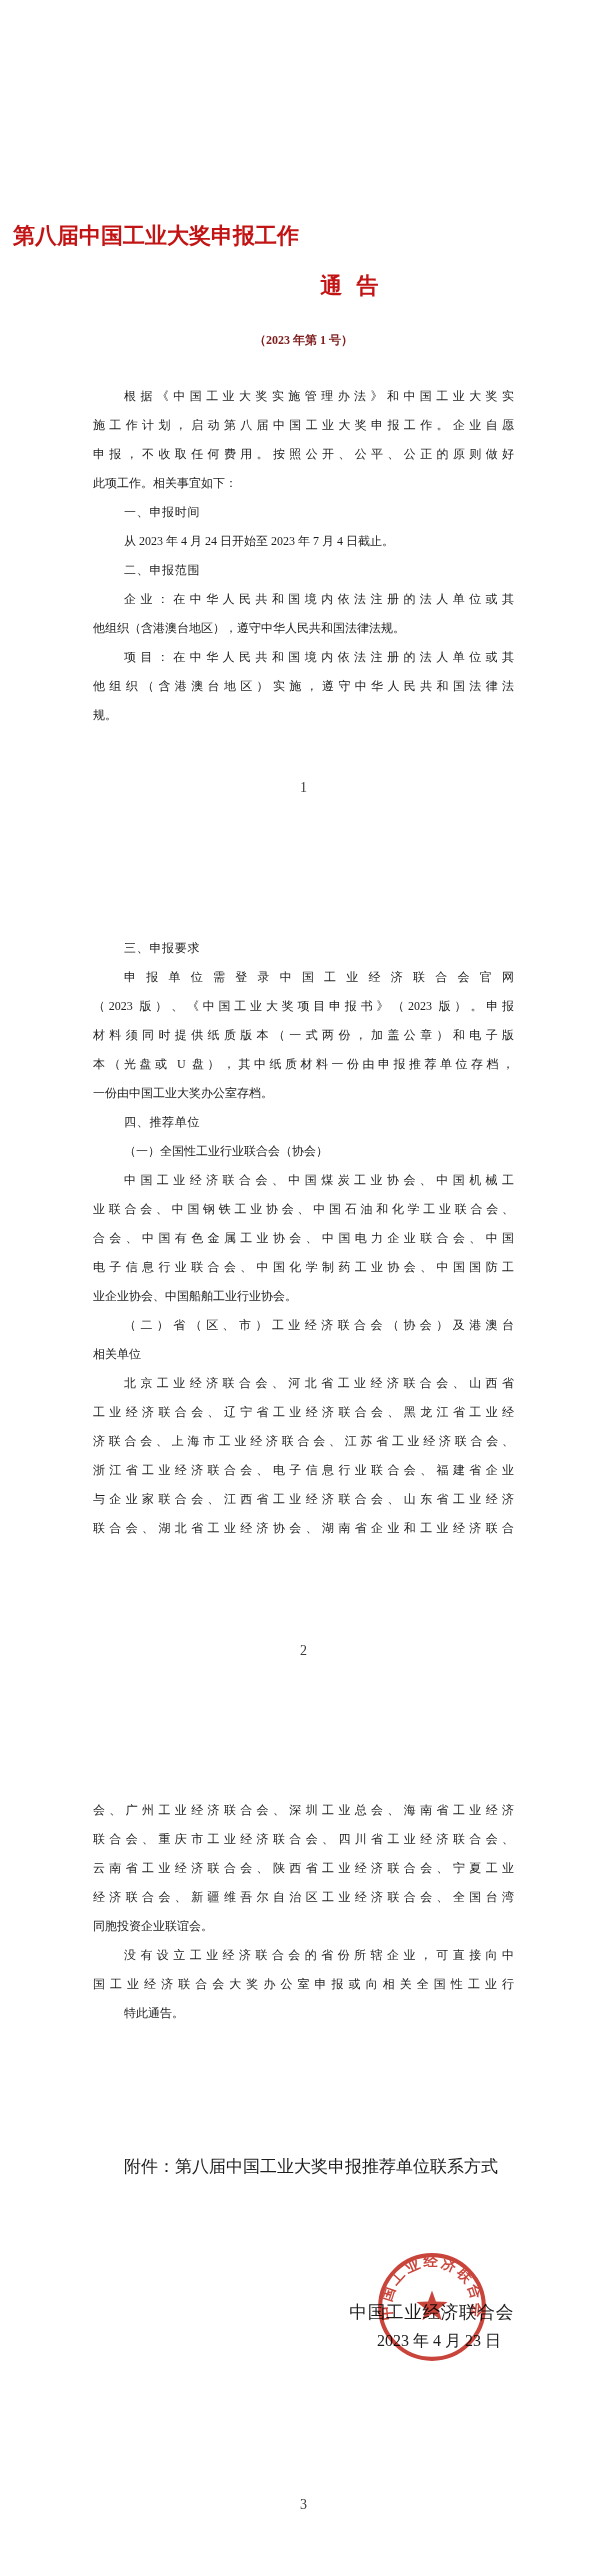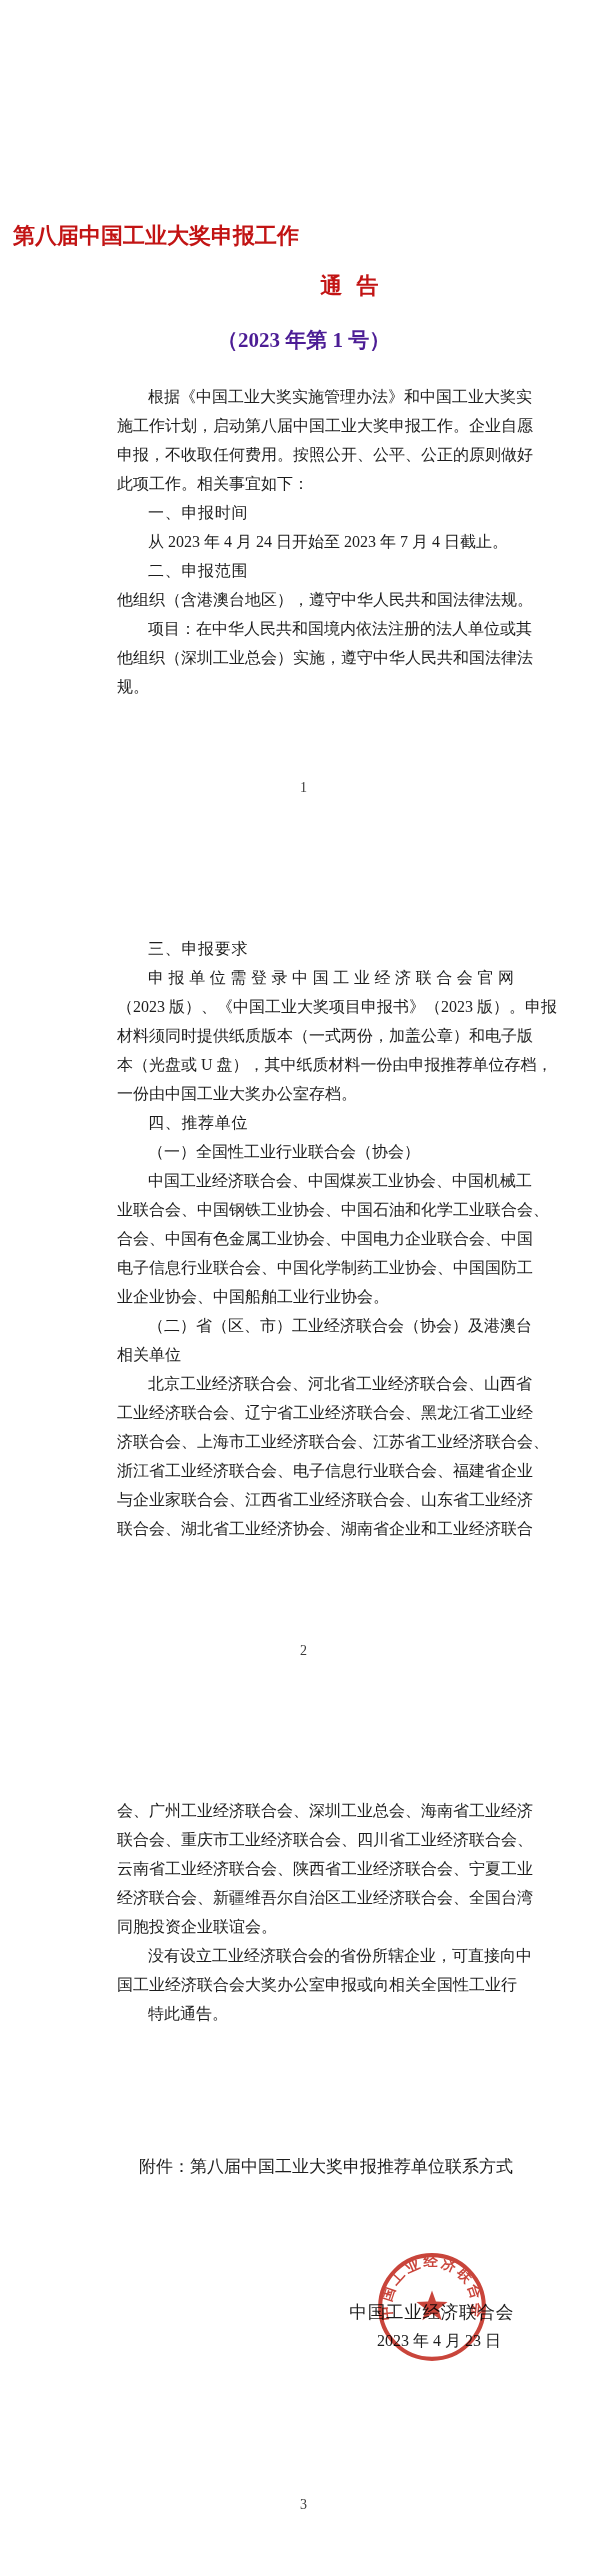--- a/index.html
+++ b/index.html
@@ -16,46 +16,46 @@
     text-align:left;font-size:22px;font-weight:700;color:#c21414;
   }
   .title2{
     top:270px;left:0;width:607px;height:32px;line-height:32px;
     text-align:center;font-size:22px;font-weight:700;color:#c21414;
     letter-spacing:4.4px;
     margin-left:48px;
   }
   .docno{
     top:329px;left:0;width:607px;height:23.5px;line-height:23.5px;
-    text-align:center;font-size:21px;font-weight:700;color:#4c1d95;
+    text-align:center;font-size:12px;font-weight:700;color:#7f1d1d;
   }
   
   .body{left:93px;width:421px;}
   .p1{top:382px;}
   .p2{top:934px;}
   .p3{top:1796px;}
   .ln{
-    height:29px;line-height:29px;font-size:16px;
+    height:29px;line-height:29px;font-size:12px;
     white-space:nowrap;
-    text-align:justify;text-align-last:justify;margin-left:24px;
+    text-align:justify;text-align-last:justify;
   }
   .end{text-align-last:left;}
   .ind{text-indent:31px;}
   .hd{font-weight:400;font-family:"Liberation Sans","DejaVu Sans",sans-serif;letter-spacing:0.7px;}
   
   .pn{
     left:0;width:607px;height:17.6px;line-height:17.6px;
     text-align:center;font-size:14px;color:#3a3a3a;
   }
   .pn1{top:779px;}
   .pn2{top:1642px;}
   .pn3{top:2496px;}
   
   .attach{
-    top:2152px;left:108px;width:421px;height:29px;line-height:29px;
+    top:2152px;left:93px;width:421px;height:29px;line-height:29px;
     font-size:17px;text-indent:31px;white-space:nowrap;
   }
   .sig-org{
     top:2298px;left:93px;width:421px;height:29px;line-height:29px;
     font-size:17.6px;text-align:right;letter-spacing:0.7px;
   }
   .sig-date{
     top:2326px;left:93px;width:408px;height:29px;line-height:29px;
     font-size:16px;text-align:right;
   }
@@ -76,23 +76,24 @@
   <div class="abs docno">（2023 年第 1 号）</div>
 
   <div class="abs body p1">
     <div class="ln ind j">根据《中国工业大奖实施管理办法》和中国工业大奖实</div>
     <div class="ln j">施工作计划，启动第八届中国工业大奖申报工作。企业自愿</div>
     <div class="ln j">申报，不收取任何费用。按照公开、公平、公正的原则做好</div>
     <div class="ln end">此项工作。相关事宜如下：</div>
     <div class="ln ind hd end">一、申报时间</div>
     <div class="ln ind end">从 2023 年 4 月 24 日开始至 2023 年 7 月 4 日截止。</div>
     <div class="ln ind hd end">二、申报范围</div>
+    <div class="ln ind j">企业：在中华人民共和国境内依法注册的法人单位或其</div>
     <div class="ln end">他组织（含港澳台地区），遵守中华人民共和国法律法规。</div>
     <div class="ln ind j">项目：在中华人民共和国境内依法注册的法人单位或其</div>
-    <div class="ln j">他组织（深圳工业总会）实施，遵守中华人民共和国法律法</div>
+    <div class="ln j">他组织（含港澳台地区）实施，遵守中华人民共和国法律法</div>
     <div class="ln end">规。</div>
   </div>
   <div class="abs pn pn1">1</div>
 
   <div class="abs body p2">
     <div class="ln ind hd end">三、申报要求</div>
     <div class="ln ind j">申报单位需登录中国工业经济联合会官网</div>
     <div class="ln j">（2023 版）、《中国工业大奖项目申报书》（2023 版）。申报</div>
     <div class="ln j">材料须同时提供纸质版本（一式两份，加盖公章）和电子版</div>
     <div class="ln j">本（光盘或 U 盘），其中纸质材料一份由申报推荐单位存档，</div>

